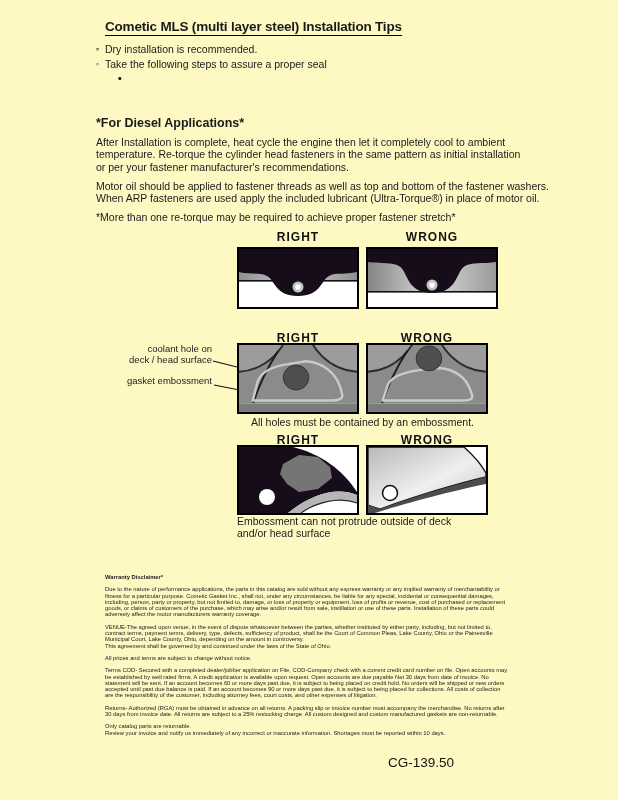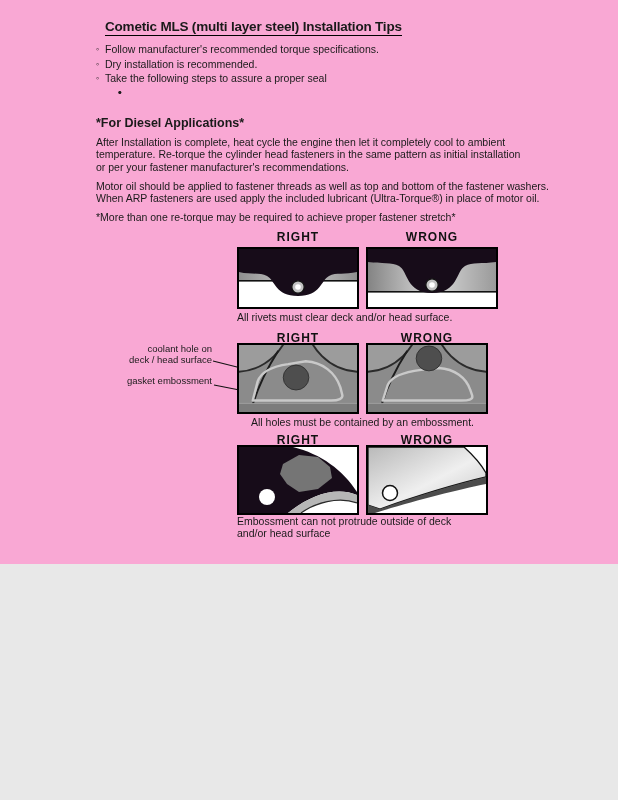--- a/index.html
+++ b/index.html
@@ -1,18 +1,18 @@
 <!DOCTYPE html>
 <html><head>
 <meta charset="utf-8">
 <style>
   * { margin:0; padding:0; box-sizing:border-box; }
   html,body { background:#e8e8e8; }
   .page {
-    position:relative; width:618px; height:564px; background:#f9a8d4;
+    position:relative; width:618px; height:800px; background:#fef9c3;
     font-family:"Liberation Sans", sans-serif; color:#1a1a1a; overflow:hidden;
     margin:0 auto;
   }
   .title {
     position:absolute; left:105px; top:19px; display:inline-block;
     font-size:13.5px; font-weight:bold; letter-spacing:-0.2px;
     border-bottom:1.6px solid #000; padding-bottom:1px; white-space:nowrap;
   }
   .tips { position:absolute; left:96px; top:42px; width:505px; list-style:none;
     font-size:10.5px; line-height:14.6px; }
@@ -40,21 +40,20 @@
 </head>
 <body>
 
 <div class="page">
 
   <h1 class="title">Cometic MLS (multi layer steel) Installation Tips</h1>
 
   <ul class="tips">
     <li class="l1">
       <span class="mk1">◦</span>
-      <span>Follow manufacturer's recommended torque specifications.</span>
     </li>
     <li class="l1">
       <span class="mk1">◦</span>
       <span>Dry installation is recommended.</span>
     </li>
     <li class="l1">
       <span class="mk1">◦</span>
       <span>Take the following steps to assure a proper seal</span>
     </li>
     <li class="l2">
@@ -107,21 +106,20 @@
           </linearGradient>
         </defs>
         <rect width="128" height="58" fill="#ffffff"></rect>
         <rect x="0" y="13" width="128" height="30" fill="url(#gr2)"></rect>
         <rect x="0" y="42" width="128" height="1.6" fill="#111111"></rect>
         <path d="M0,0 H128 V13 C114,15 104,13 97,17 C88,22 90,44 64,44 C38,44 40,22 31,17 C24,13 14,15 0,13 Z" fill="#170c19"></path>
         <circle cx="64" cy="36" r="6.2" fill="#c2c2c2" stroke="#111" stroke-width="1.3"></circle>
         <circle cx="64" cy="36" r="2.8" fill="#ffffff"></circle>
       </svg>
     </div>
-    <div class="dg-caption" style="left:237px; top:84px; width:280px;">All rivets must clear deck and/or head surface.</div>
 
     <div class="dg-label" style="left:237px; top:103px; width:122px;">RIGHT</div>
     <div class="dg-label" style="left:366px; top:103px; width:122px;">WRONG</div>
 
     <div class="callout" style="left:88px; top:116px;">coolant hole on
 deck / head surface</div>
     <div class="callout" style="left:88px; top:148px;">gasket embossment</div>
 
     <svg class="leaders" viewBox="0 0 200 100">
       <line x1="98" y1="21" x2="178" y2="41" stroke="#111" stroke-width="1.1"></line>

